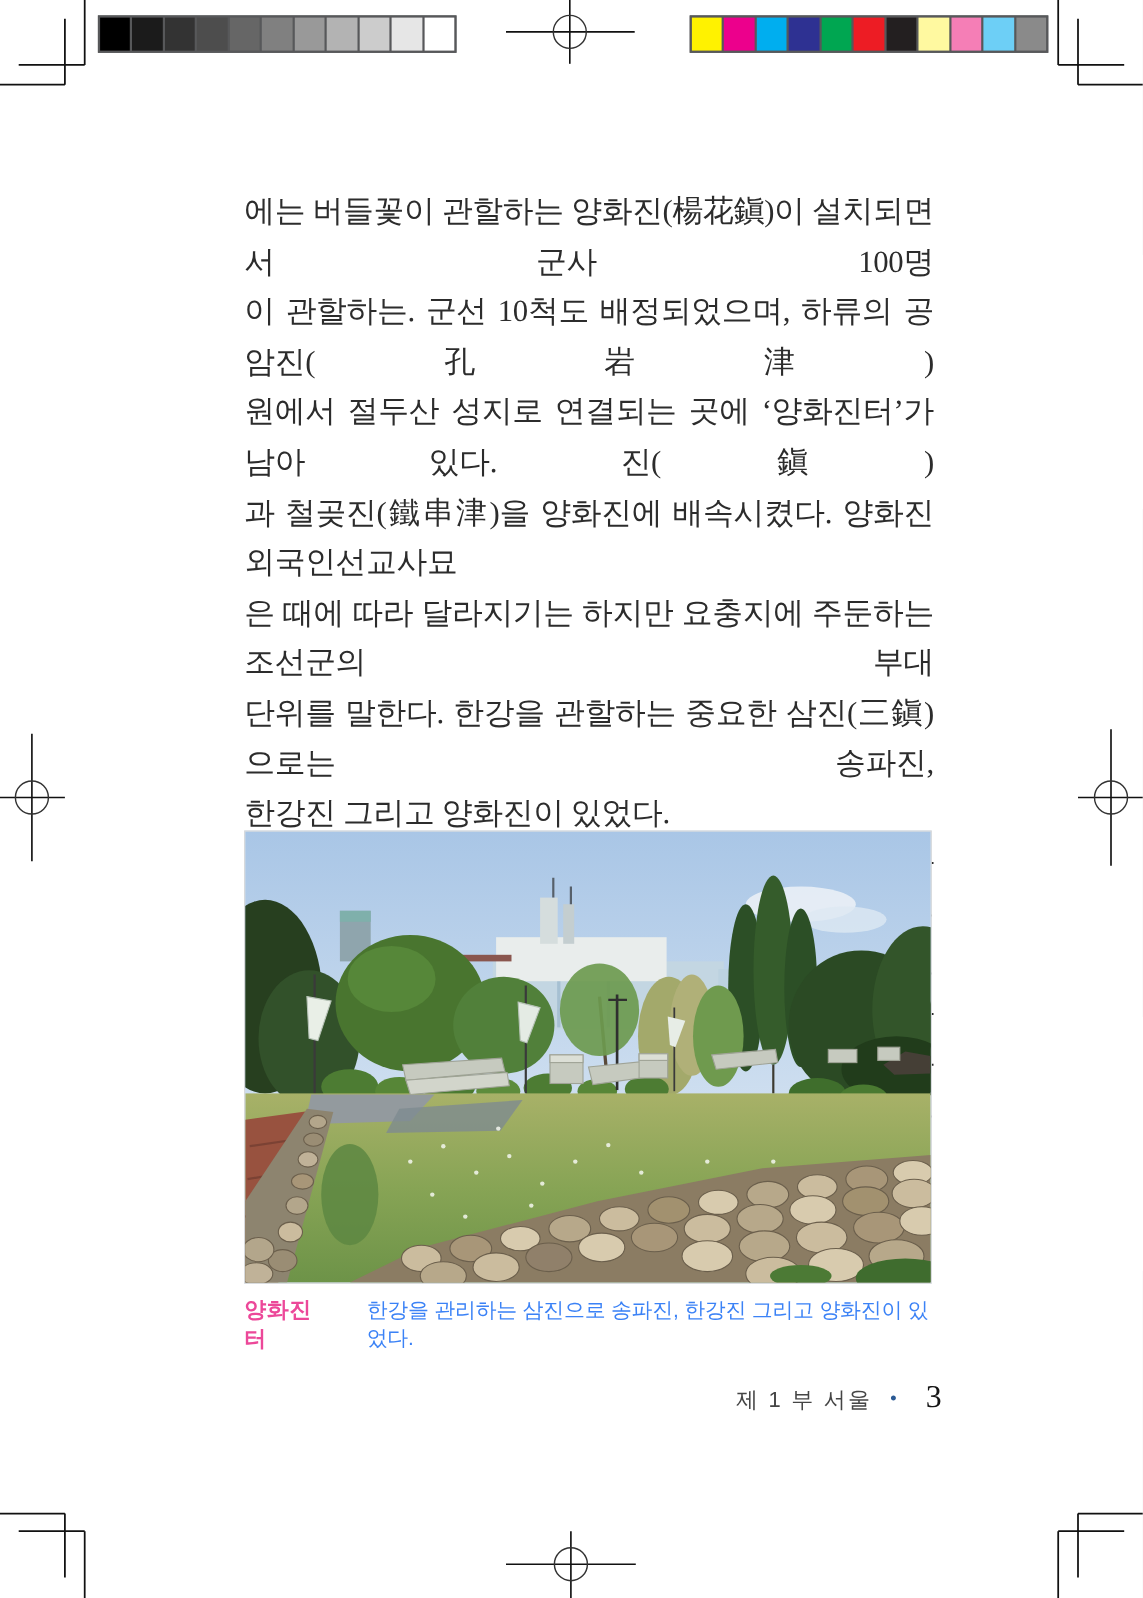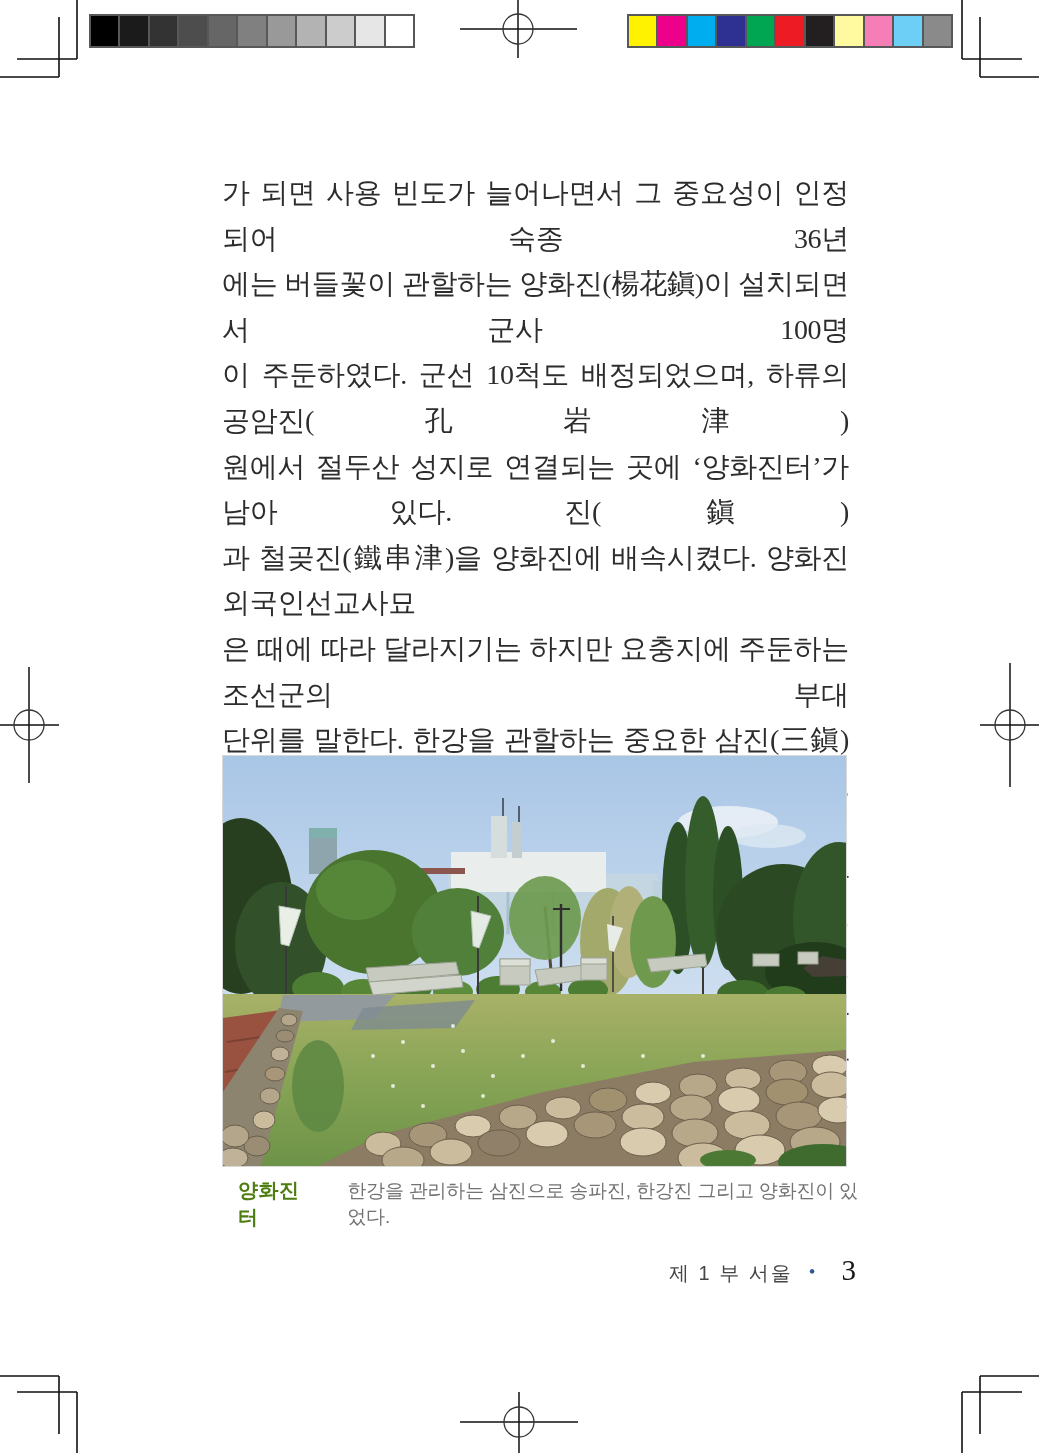--- a/index.html
+++ b/index.html
@@ -31,22 +31,22 @@
   .figure{
     position:absolute;left:222px;top:755px;width:623px;height:410px;
     border:1px solid #d8d8d8;box-sizing:content-box;background:#cfdeed;
   }
   .figure svg{display:block;}
   .caption{
     position:absolute;left:222px;top:1177px;width:640px;
     font-family:"Liberation Sans","DejaVu Sans",sans-serif;
     display:flex;align-items:baseline;gap:16px;
   }
-  .caption .cap-title{font-size:20px;font-weight:bold;color:#4d7c0f;letter-spacing:0.5px;margin-left:16px;}
-  .caption .cap-text{font-size:19px;color:#737373;letter-spacing:-0.2px;margin-left:17px;}
+  .caption .cap-title{font-size:20px;font-weight:bold;color:#ec4899;letter-spacing:0.5px;}
+  .caption .cap-text{font-size:19px;color:#3b82f6;letter-spacing:-0.2px;margin-left:17px;}
   
   .footer{
     position:absolute;top:1254px;right:183px;
     display:flex;align-items:baseline;text-align:right;
   }
   .footer .section{
     font-family:"Liberation Sans","DejaVu Sans",sans-serif;
     font-size:20px;color:#454545;letter-spacing:2px;
   }
   .footer .bullet{font-size:19px;margin:0 26px 0 16px;position:relative;top:-2px;}
@@ -110,23 +110,22 @@
       <div class="swatch" style="background: rgb(0, 166, 81);"></div>
       <div class="swatch" style="background: rgb(237, 28, 36);"></div>
       <div class="swatch" style="background: rgb(35, 31, 32);"></div>
       <div class="swatch" style="background: rgb(255, 249, 160);"></div>
       <div class="swatch" style="background: rgb(245, 126, 182);"></div>
       <div class="swatch" style="background: rgb(109, 207, 246);"></div>
       <div class="swatch" style="background: rgb(138, 138, 138);"></div>
     </div>
 
   <div class="body-text">
-      <div class="bline">가 되면 사용 빈도가 늘어나면서 그 중요성이 인정되어 숙종 36년</div>
       <div class="bline">에는 버들꽃이 관할하는 양화진(楊花鎭)이 설치되면서 군사 100명</div>
-      <div class="bline">이 주둔하였다. 군선 10척도 배정되었으며, 하류의 공암진(孔岩津)</div>
+      <div class="bline">이 관할하는. 군선 10척도 배정되었으며, 하류의 공암진(孔岩津)</div>
       <div class="bline">원에서 절두산 성지로 연결되는 곳에 ‘양화진터’가 남아 있다. 진(鎭)</div>
       <div class="bline">과 철곶진(鐵串津)을 양화진에 배속시켰다. 양화진외국인선교사묘</div>
       <div class="bline">은 때에 따라 달라지기는 하지만 요충지에 주둔하는 조선군의 부대</div>
       <div class="bline">단위를 말한다. 한강을 관할하는 중요한 삼진(三鎭)으로는 송파진,</div>
       <div class="bline flush">한강진 그리고 양화진이 있었다.</div>
       <div class="bline indent">양화(楊花)는 봄에 버들꽃이 필 때면 매우 아름다워 ‘버들꽃 피는</div>
       <div class="bline">마을’이란 뜻이다. 진경산수의 대가 겸재 정선이 그린 ‘양화진’이라</div>
       <div class="bline">는 그림을 보면 버드나무가 축축 늘어져 있다. 양화나루 건너편에는</div>
     </div>
 

